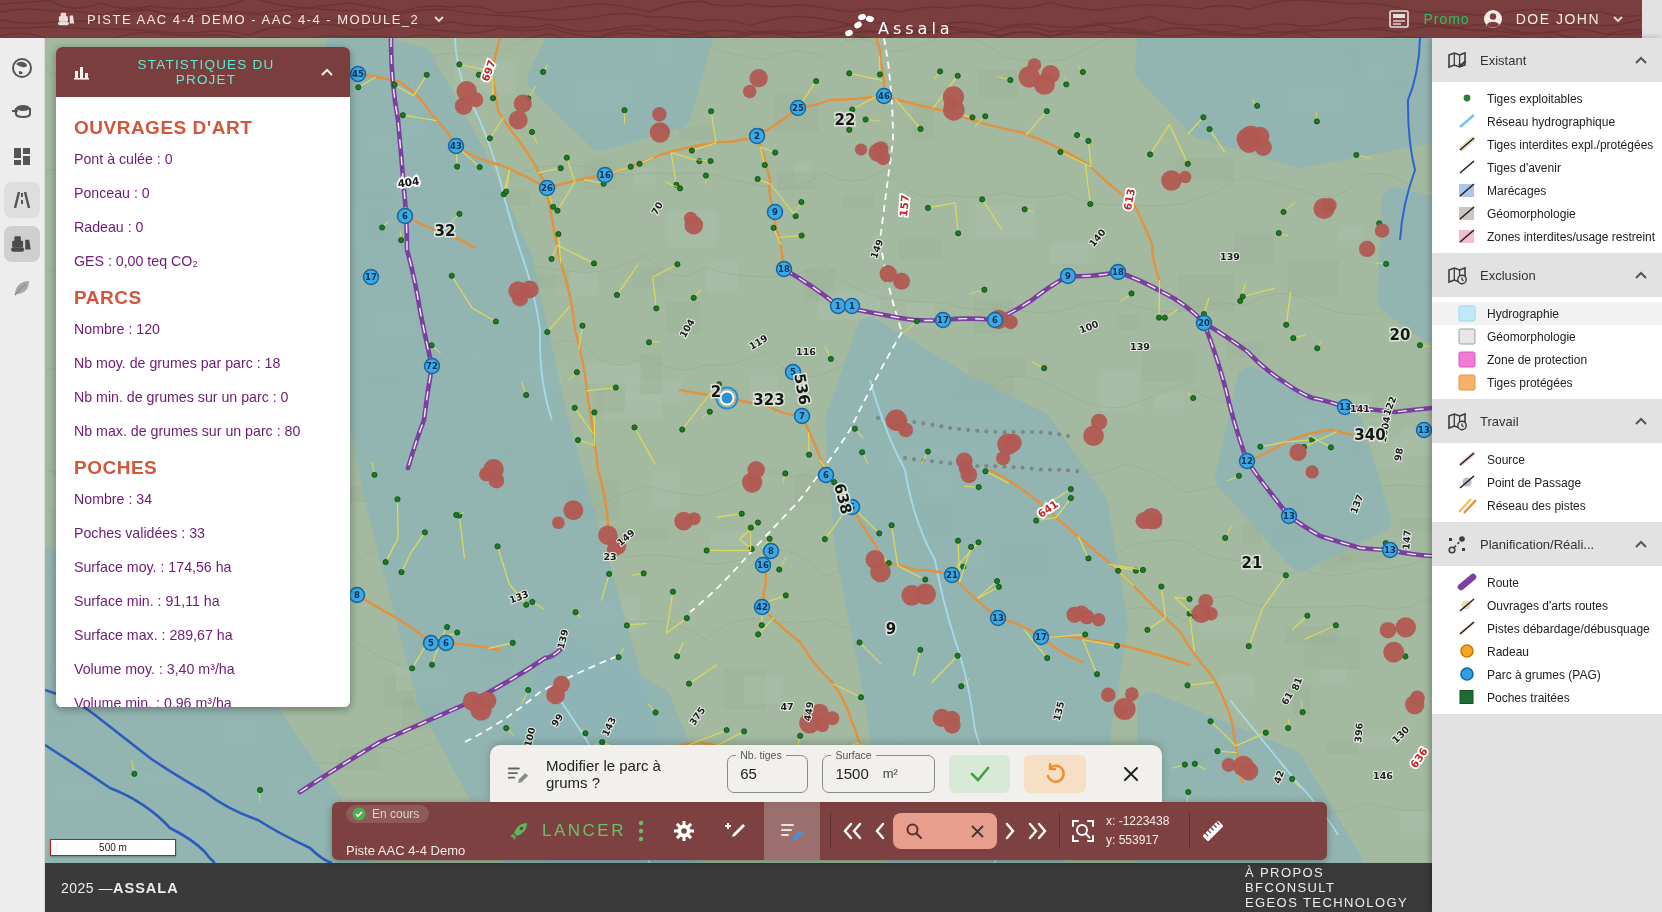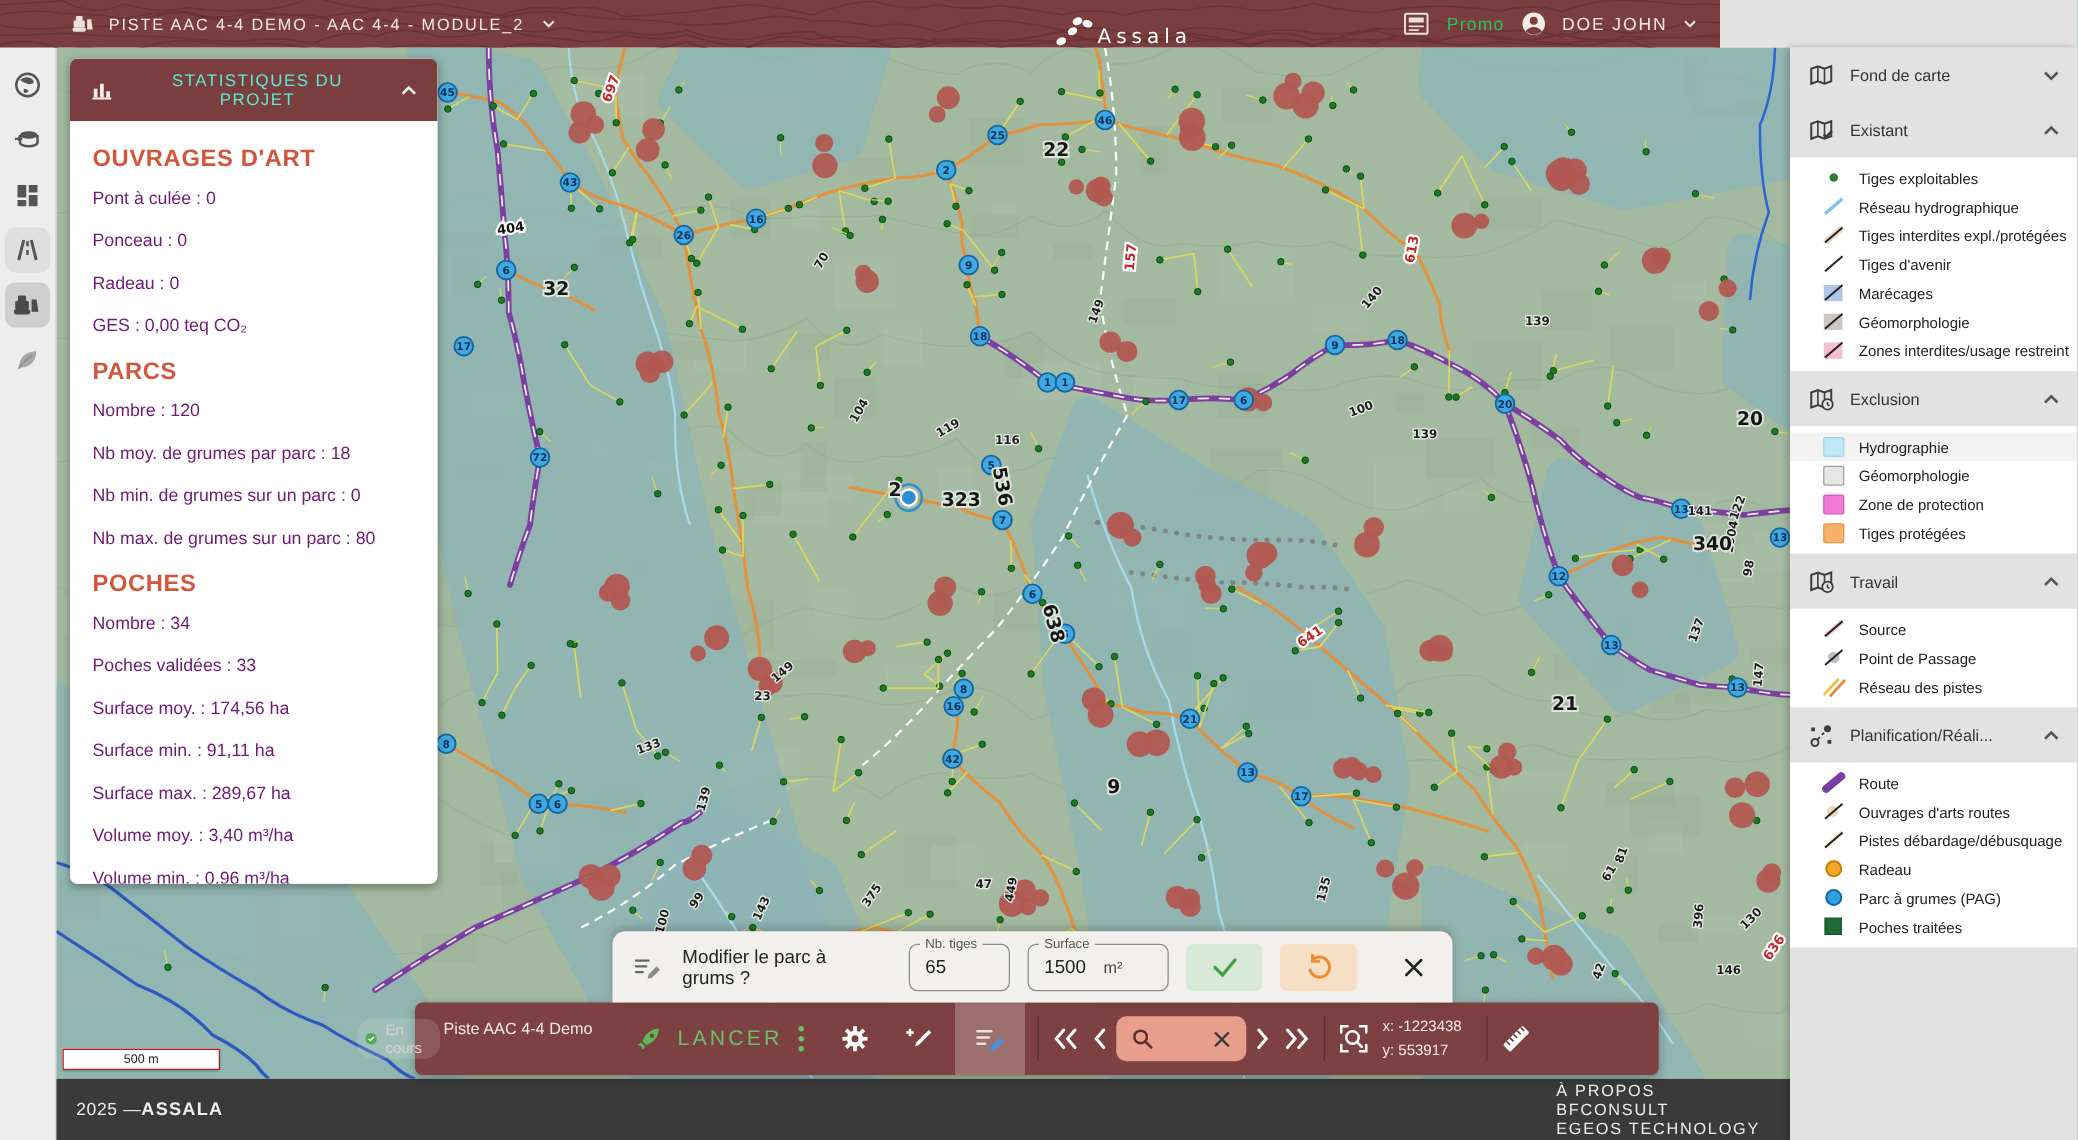--- a/index.html
+++ b/index.html
@@ -1,21 +1,21 @@
 <!DOCTYPE html>
 <html><head>
 <meta charset="utf-8">
 <style>
   html,body{margin:0;padding:0;}
   body{width:1662px;height:912px;overflow:hidden;position:relative;
        font-family:"Liberation Sans",sans-serif;background:#e2e2e2;}
   #app{position:absolute;inset:0;}
 
   
-  #topbar{position:absolute;left:0;top:0;width:1376px;height:38px;background:#7b3e3e;
+  #topbar{position:absolute;left:0;top:0;width:1642px;height:38px;background:#7b3e3e;
           z-index:40;display:flex;align-items:center;color:#f3ece8;overflow:hidden;}
   #topbar-texture{position:absolute;inset:0;pointer-events:none;}
   .tb-left{display:flex;align-items:center;gap:10px;margin-left:57px;position:relative;cursor:pointer;}
   .tb-title{font-size:13px;letter-spacing:1.5px;color:#f2e9e4;}
   .tb-caret{margin-left:4px;}
   .tb-logo{position:absolute;left:842px;top:0;height:38px;display:flex;align-items:flex-end;gap:2px;padding-bottom:6px;}
   .tb-logo-text{font-size:16px;letter-spacing:4px;color:#fff;font-family:"DejaVu Sans",sans-serif;}
   .tb-right{margin-left:auto;margin-right:18px;display:flex;align-items:center;gap:12px;position:relative;}
   .tb-promo{font-size:14px;letter-spacing:1px;color:#22c55e;}
   .tb-user{font-size:14px;letter-spacing:1.5px;color:#f2e9e4;}
@@ -69,21 +69,21 @@
   #field-surface{width:120px;}
   .dlg-btn{width:66px;height:38px;border-radius:6px;display:flex;align-items:center;justify-content:center;cursor:pointer;border:none;}
   #btn-ok{background:#d9e9d7;}
   #btn-reset{background:#f7dfc6;}
   #btn-close{margin-left:16px;background:none;border:none;cursor:pointer;display:flex;align-items:center;}
 
   
   #toolbar{position:absolute;left:332px;top:802px;width:995px;height:58px;background:#7d4141;
            border-radius:6px;z-index:24;display:flex;align-items:center;color:#fff;
            box-shadow:0 2px 8px rgba(0,0,0,.3);}
-  #tb-status{margin-left:14px;width:128px;display:flex;flex-direction:row;gap:3px;justify-content:flex-end;}
+  #tb-status{margin-left:14px;width:128px;display:flex;flex-direction:column;gap:20px;}
   #status-badge{align-self:flex-start;display:flex;align-items:center;gap:6px;background:rgba(255,255,255,.13);
                 border-radius:12px;padding:2px 10px 2px 6px;font-size:12px;color:#ded3cd;}
   #tb-project{font-size:13px;color:#f2e9e4;white-space:nowrap;}
   #tb-launch{display:flex;align-items:center;gap:12px;margin-left:34px;cursor:pointer;}
   #launch-label{font-size:17px;letter-spacing:2.5px;color:#6cc069;}
   .tb-iconbtn{background:none;border:none;cursor:pointer;display:flex;align-items:center;justify-content:center;padding:0;}
   #edit-seg{width:56px;height:58px;background:rgba(255,255,255,.25);display:flex;align-items:center;
             justify-content:center;margin-left:16px;cursor:pointer;}
   .tb-div{width:1px;height:36px;background:rgba(0,0,0,.28);margin:0 10px;}
   #search-pill{width:104px;height:36px;background:#e79e8d;border-radius:8px;display:flex;align-items:center;
@@ -1254,34 +1254,20 @@
         <div class="stat-line">Volume min. : 0,96 m³/ha</div>
       </div>
   </aside>
 
   <aside id="legend">
       <div class="lg-header">
         <span style="display: flex;">
           <svg width="22" height="20" viewBox="0 0 22 20">
             <path d="M3 5 L8.3 3 L13.6 5 L19 3 V15 L13.6 17 L8.3 15 L3 17 Z" fill="none" stroke="#3d3d3d" stroke-width="1.6"></path>
             <path d="M8.3 3 V15 M13.6 5 V17" stroke="#3d3d3d" stroke-width="1.3" fill="none"></path>
-          </svg>
-        </span>
-        <span class="lg-label">Fond de carte</span>
-        <span style="display: flex;">
-          <svg width="14" height="9" viewBox="0 0 14 9">
-            <path d="M2 2 l5 5 5-5" stroke="#555" stroke-width="2" fill="none"></path>
-          </svg>
-        </span>
-      </div>
-      <div class="lg-header">
-        <span style="display: flex;">
-          <svg width="22" height="20" viewBox="0 0 22 20">
-            <path d="M3 5 L8.3 3 L13.6 5 L19 3 V15 L13.6 17 L8.3 15 L3 17 Z" fill="none" stroke="#3d3d3d" stroke-width="1.6"></path>
-            <path d="M8.3 3 V15 M13.6 5 V17" stroke="#3d3d3d" stroke-width="1.3" fill="none"></path>
             <path d="M13 13.5 l2 2 L19.5 11" stroke="#3d3d3d" stroke-width="2.2" fill="none"></path>
           </svg>
         </span>
         <span class="lg-label">Existant</span>
         <span style="display: flex;">
           <svg width="14" height="9" viewBox="0 0 14 9">
             <path d="M2 7 l5 -5 5 5" stroke="#555" stroke-width="2" fill="none"></path>
           </svg>
         </span>
       </div>

